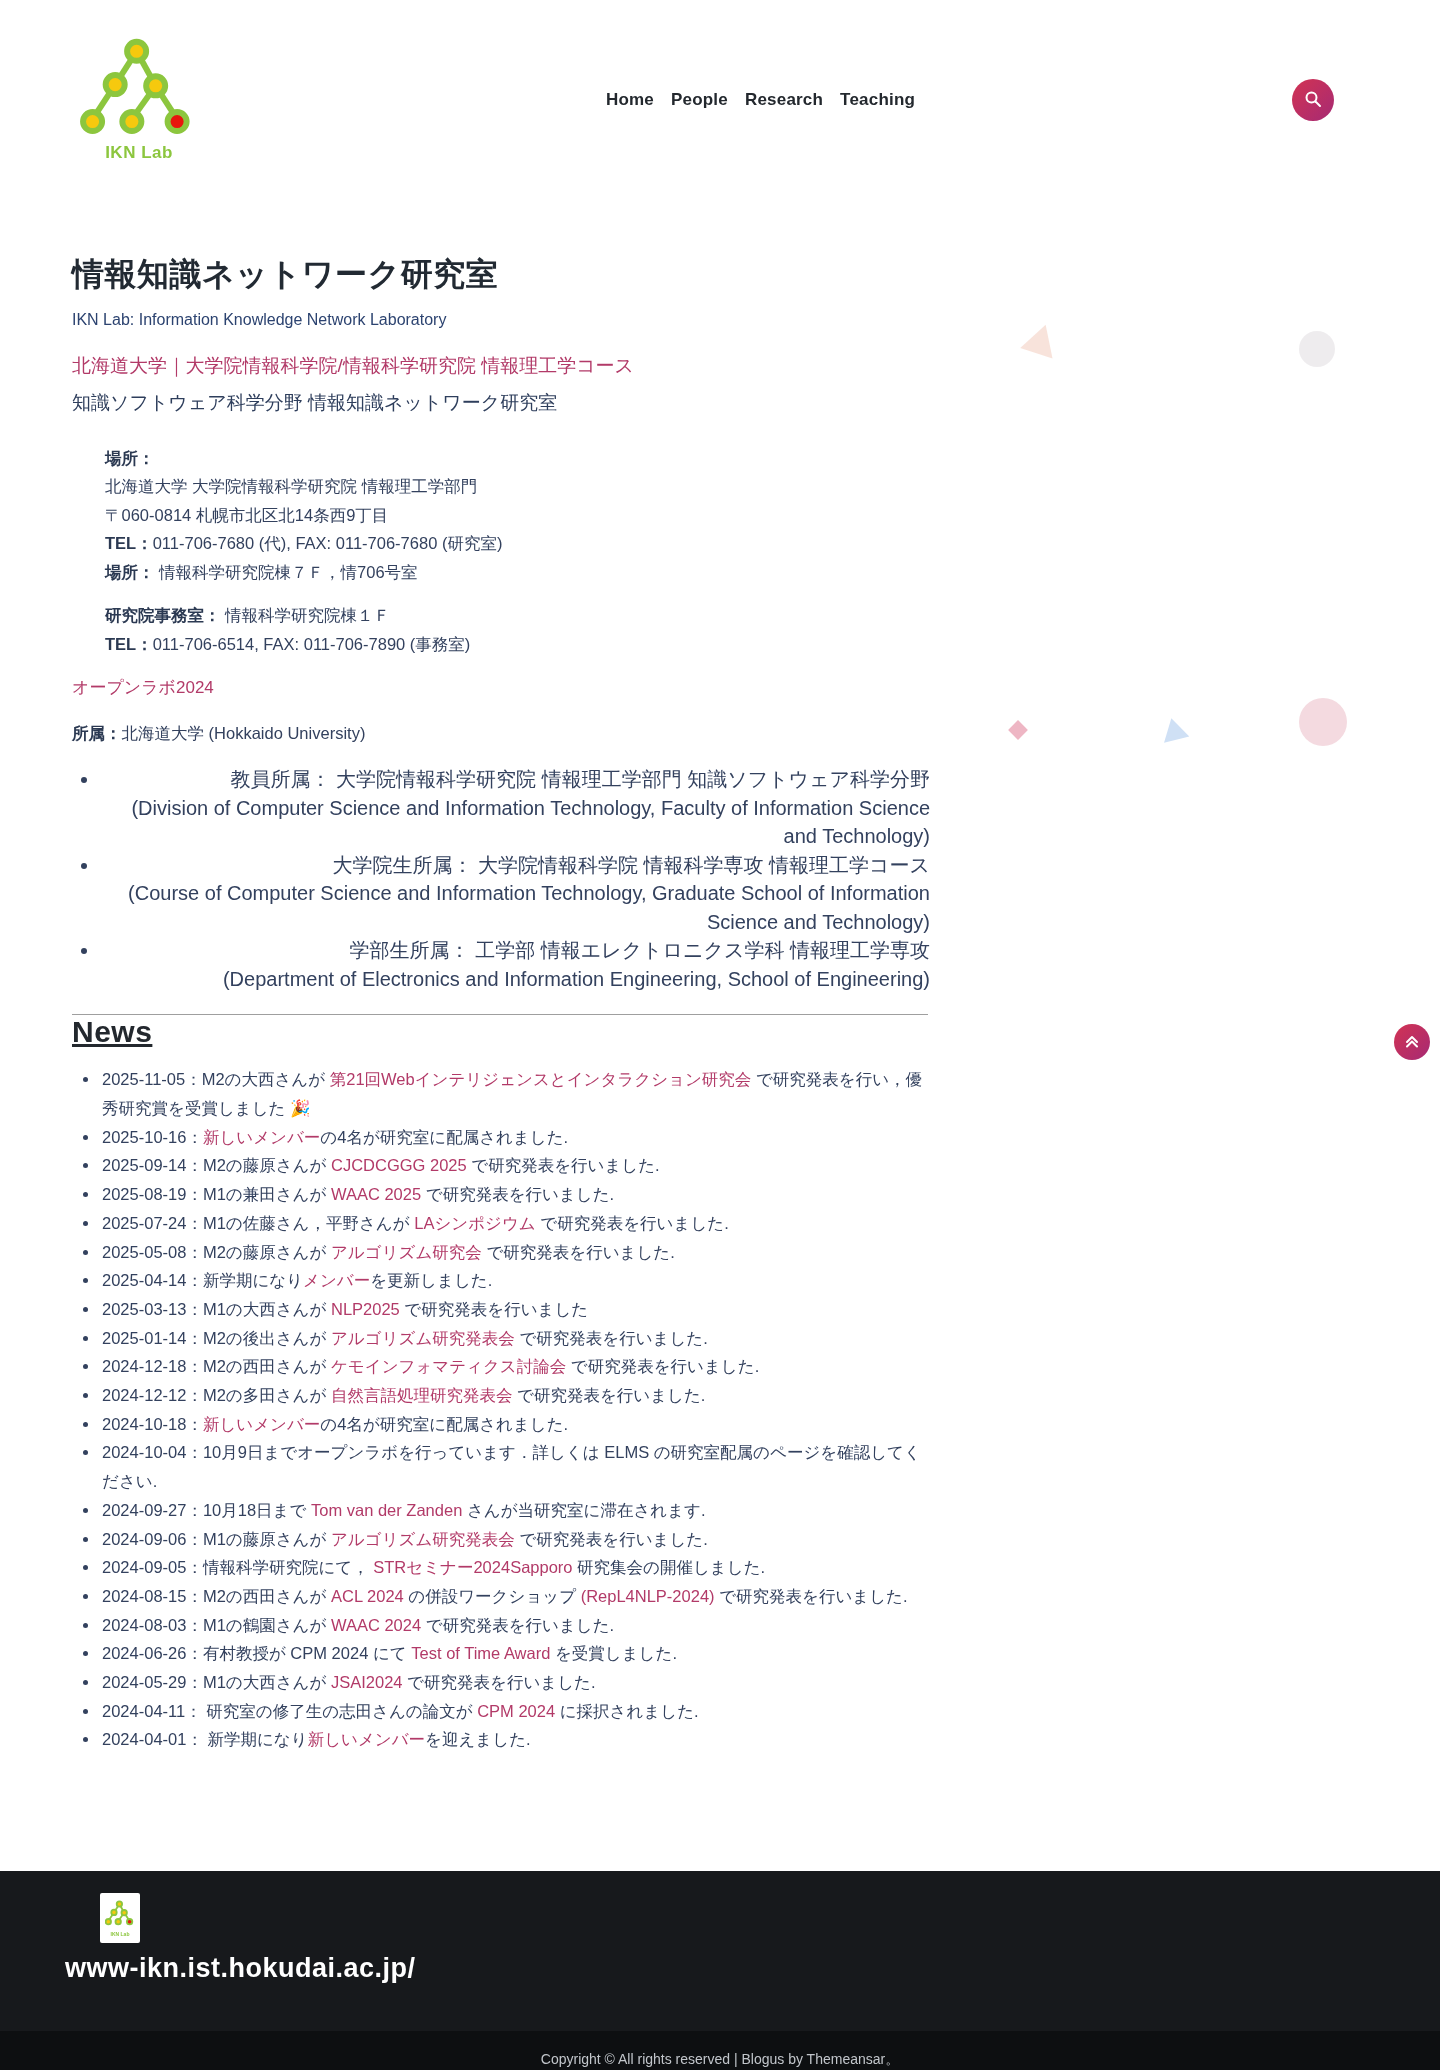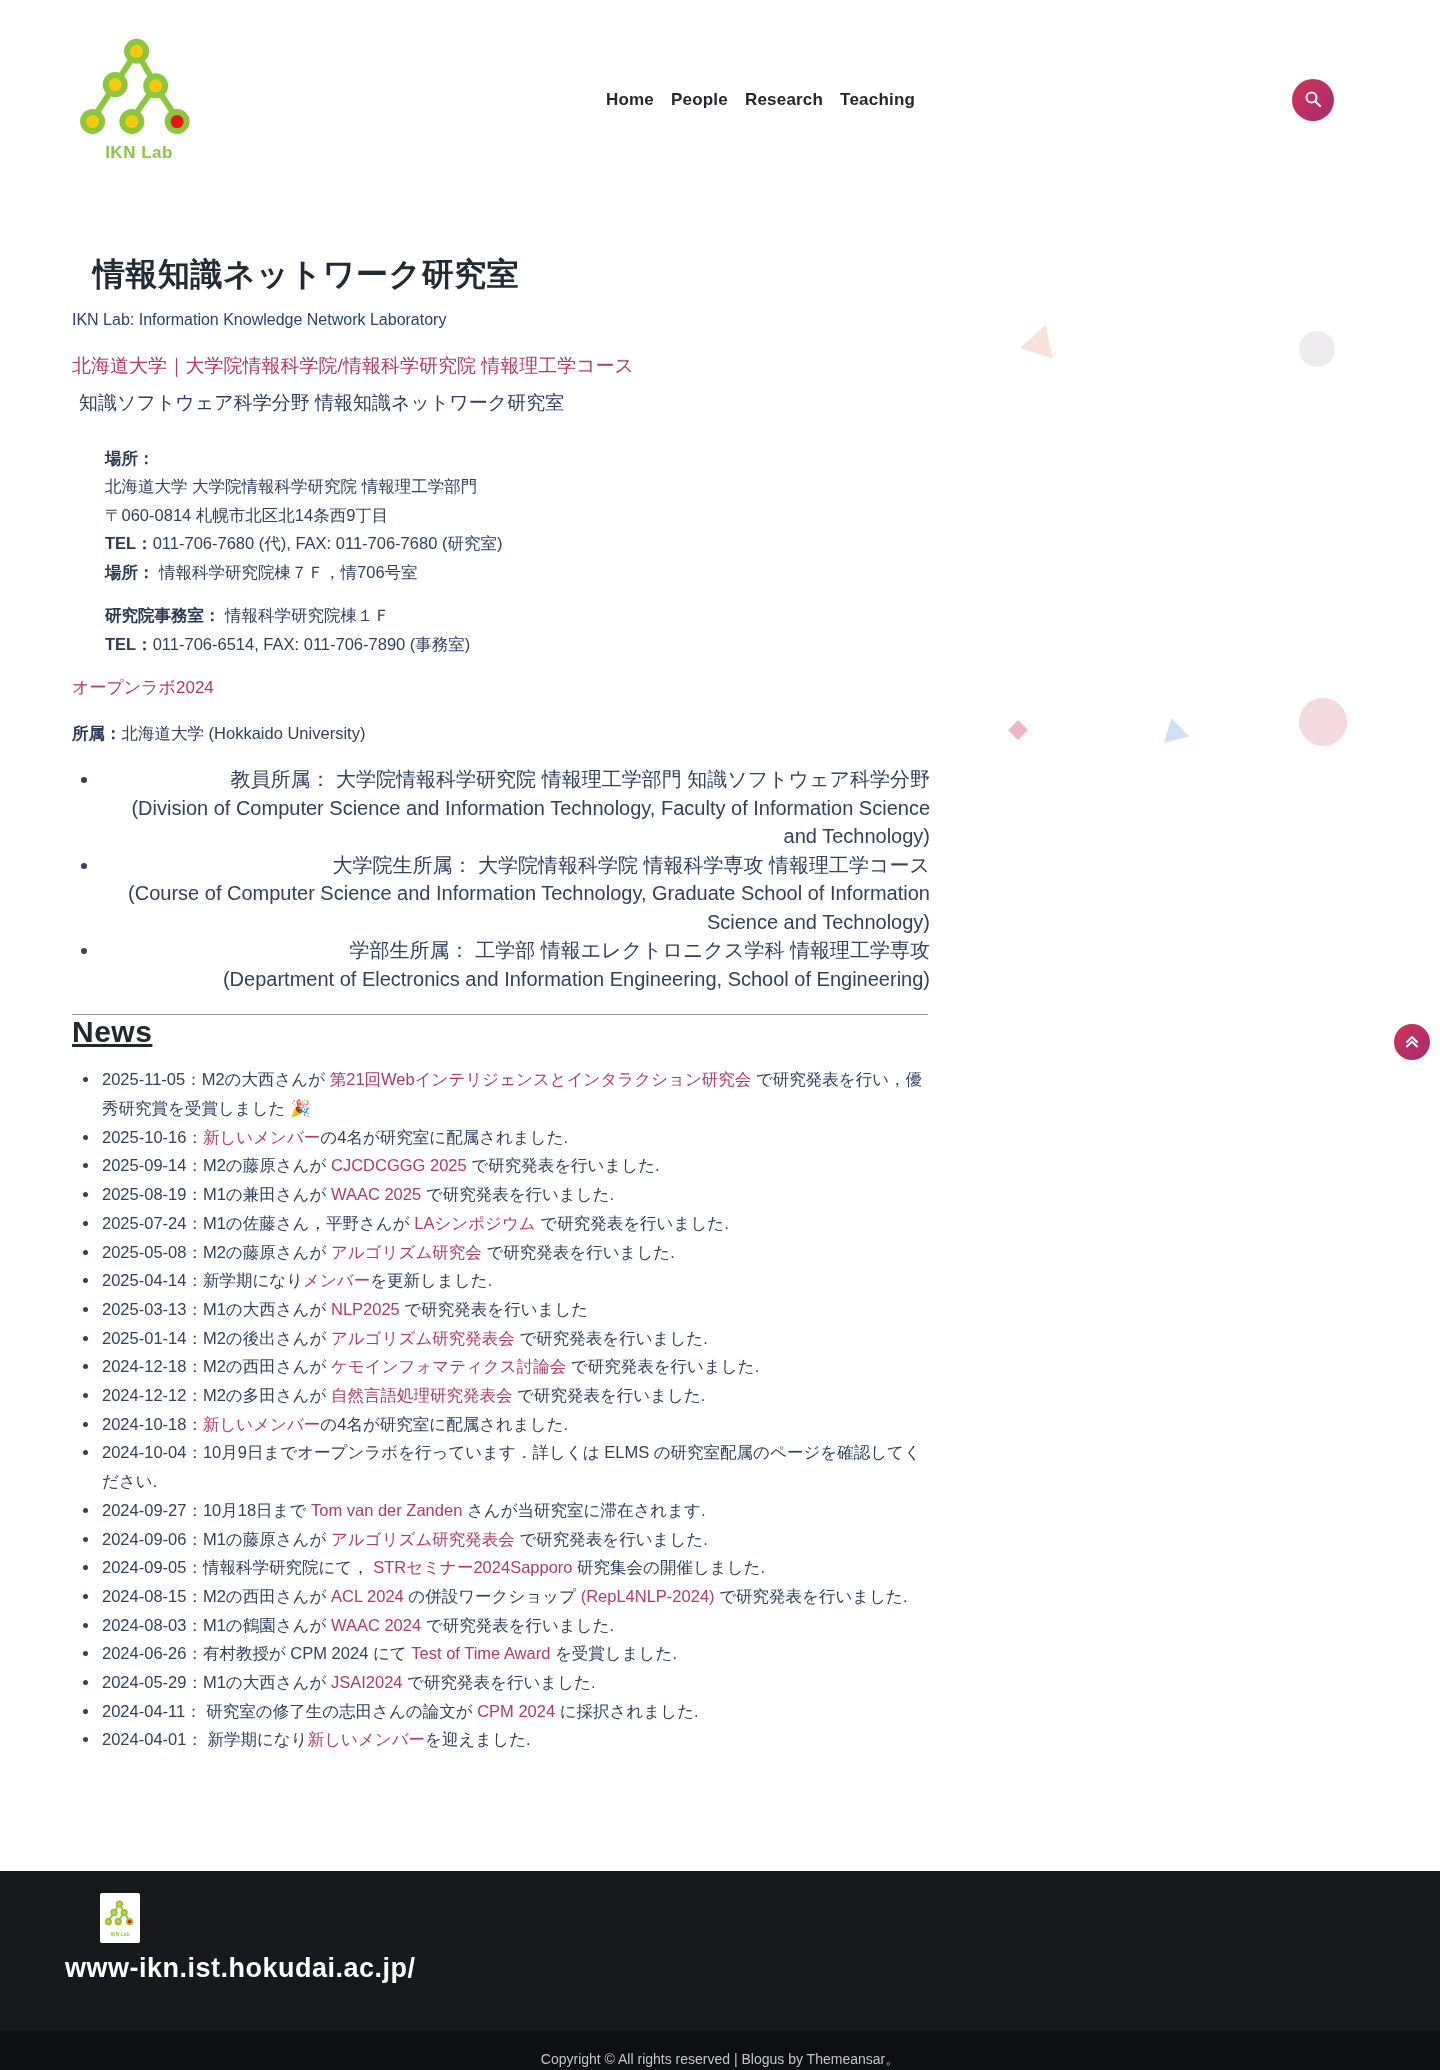--- a/index.html
+++ b/index.html
@@ -36,25 +36,25 @@
     text-decoration:none;color:var(--nav-dark);font-weight:700;font-size:17px;letter-spacing:.2px;cursor:pointer;
   }
   .search-btn{
     width:42px;height:42px;border:none;border-radius:50%;cursor:pointer;
     background:linear-gradient(135deg,var(--accent-grad-a),var(--accent-grad-b));
     display:flex;align-items:center;justify-content:center;flex:0 0 auto;
   }
   
   .main-wrap{padding:60px 0 0 72px;width:930px;}
   .page-title{
-    font-size:32px;font-weight:700;color:var(--navy-dark);letter-spacing:.5px;line-height:1.4;margin-left:21px;
+    font-size:32px;font-weight:700;color:var(--navy-dark);letter-spacing:.5px;line-height:1.4;
   }
   .subtitle{font-size:16px;color:#2c4370;margin-top:14px;font-weight:500;}
   .aff-link-line{margin-top:24px;font-size:19px;}
-  .division-line{margin-top:11px;font-size:19px;color:#2e3e5c;font-weight:500;margin-left:7px;}
+  .division-line{margin-top:11px;font-size:19px;color:#2e3e5c;font-weight:500;}
   a.pink{color:var(--pink);text-decoration:none;cursor:pointer;}
   .addr{margin-top:28px;font-size:16.5px;line-height:28.5px;margin-left:33px;}
   .addr + .addr{margin-top:15px;}
   .addr strong,.belong strong{color:var(--navy-label);font-weight:700;}
   .openlab{margin-top:16px;font-size:17px;line-height:28.5px;}
   .belong{margin-top:16px;font-size:16.5px;line-height:28.5px;}
   ul.aff-list{margin:18px 0 0 8px;padding-left:20px;font-size:20px;line-height:28.5px;text-align:right;}
   ul.aff-list li{padding-left:2px;}
   .divider{border:none;border-top:1px solid #9f9f9f;margin:21px 0 0 0;width:856px;}
   .news-heading{

